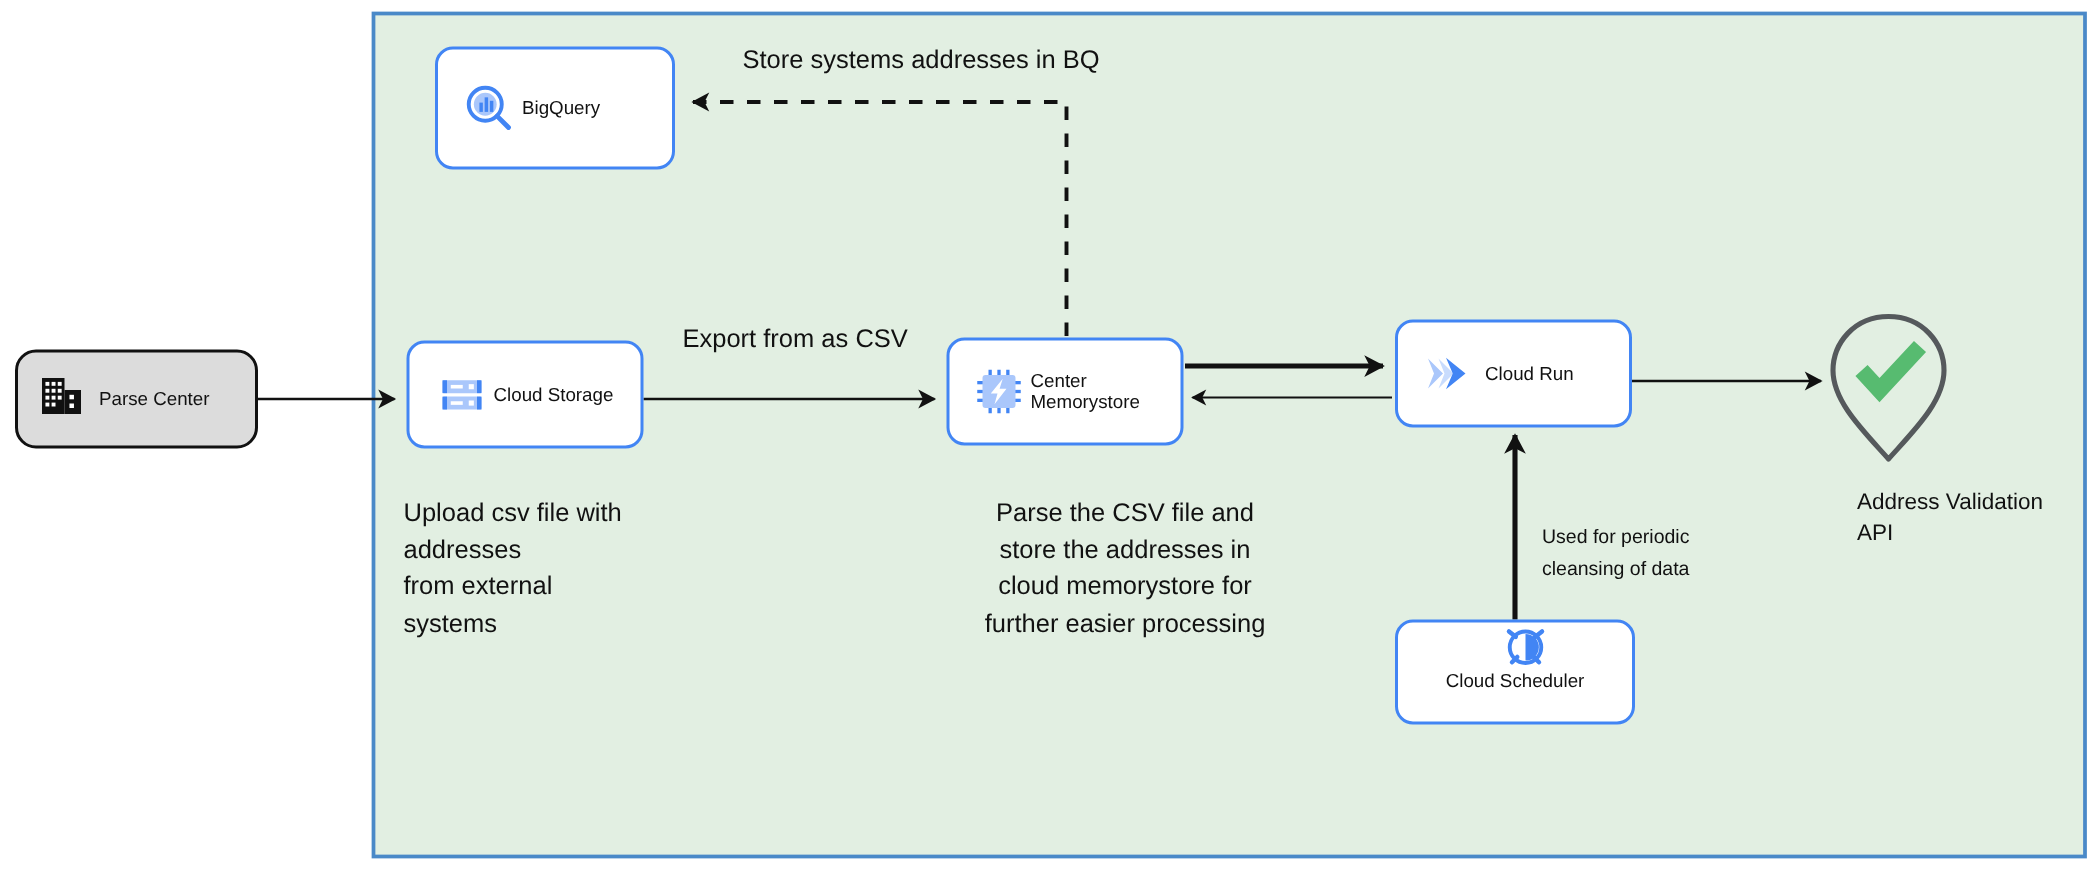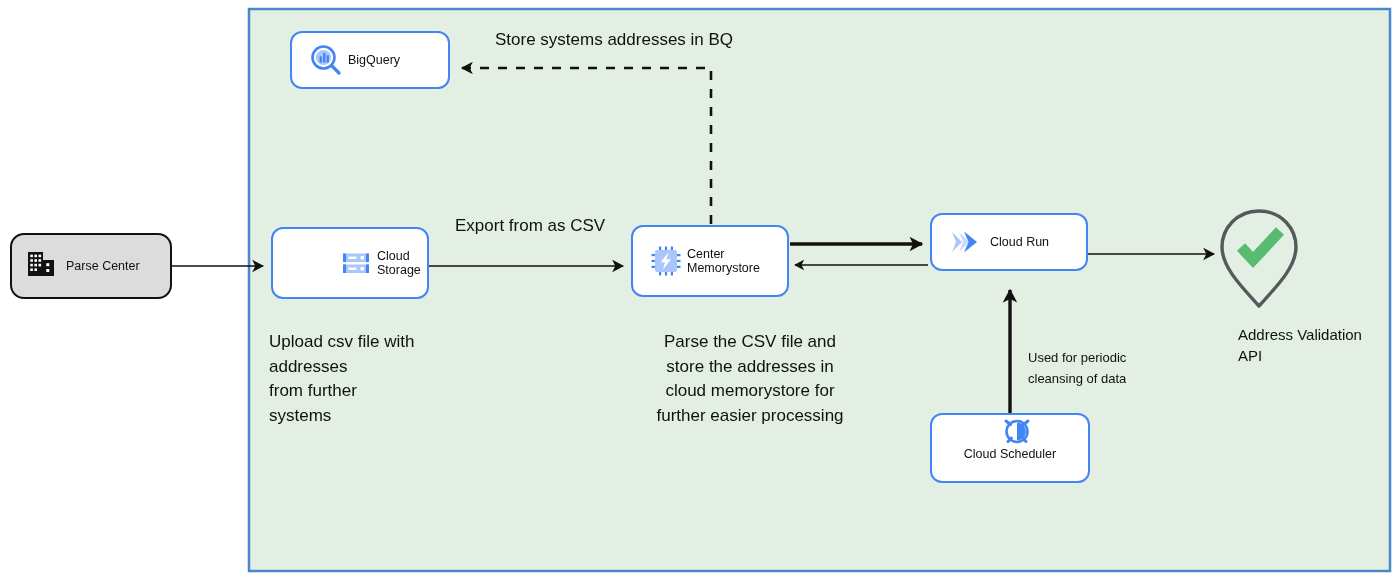--- a/index.html
+++ b/index.html
@@ -10,24 +10,24 @@
 
   .node{position:absolute;box-sizing:border-box;display:flex;align-items:center;}
   .gcp-node{background:#ffffff;border:2px solid #4285f4;border-radius:12px;}
   .gcp-node .ico{flex:0 0 auto;display:flex;align-items:center;justify-content:center;}
   .gcp-node .nlabel{font-size:12.5px;line-height:14px;color:#111;}
 
   #node-datacenter{left:10px;top:233px;width:162px;height:66px;
       background:#dcdcdc;border:2px solid #111;border-radius:14px;}
   #node-datacenter .nlabel{font-size:12.5px;color:#111;}
 
-  #node-bigquery{left:290px;top:31px;width:160px;height:58px;}
-  #node-storage{left:271px;top:227px;width:158px;height:72px;padding-left:48px;}
+  #node-bigquery{left:290px;top:31px;width:160px;height:82px;}
+  #node-storage{left:271px;top:227px;width:158px;height:72px;}
   #node-memorystore{left:631px;top:225px;width:158px;height:72px;}
-  #node-cloudrun{left:930px;top:213px;width:158px;height:58px;}
+  #node-cloudrun{left:930px;top:213px;width:158px;height:72px;}
   #node-scheduler{left:930px;top:413px;width:160px;height:70px;flex-direction:column;}
 
   .ann{position:absolute;font-size:17px;line-height:24.5px;color:#111;white-space:pre-line;}
   .ann.small{font-size:13px;line-height:21px;}
   .edge-label{position:absolute;font-size:17px;color:#111;white-space:nowrap;}
   #api-label{position:absolute;left:1238px;top:324px;width:150px;font-size:15px;line-height:21px;color:#111;}
 </style>
 </head>
 <body>
 
@@ -194,21 +194,21 @@
   </div>
 
   <div id="api-label">Address Validation API</div>
 
   <div class="edge-label" style="left:495px;top:30px;">Store systems addresses in BQ</div>
 
   <div class="edge-label" style="left:455px;top:216px;">Export from as CSV</div>
 
   <div class="ann" style="left:269px;top:330px;width:300px;">Upload csv file with
 addresses
-from further
+from external
 systems</div>
 
   <div class="ann" style="left:610px;top:330px;width:280px;text-align:center;">Parse the CSV file and
 store the addresses in
 cloud  memorystore for
 further easier processing</div>
 
   <div class="ann small" style="left:1028px;top:347px;width:180px;">Used for periodic
 cleansing of data</div>
 

